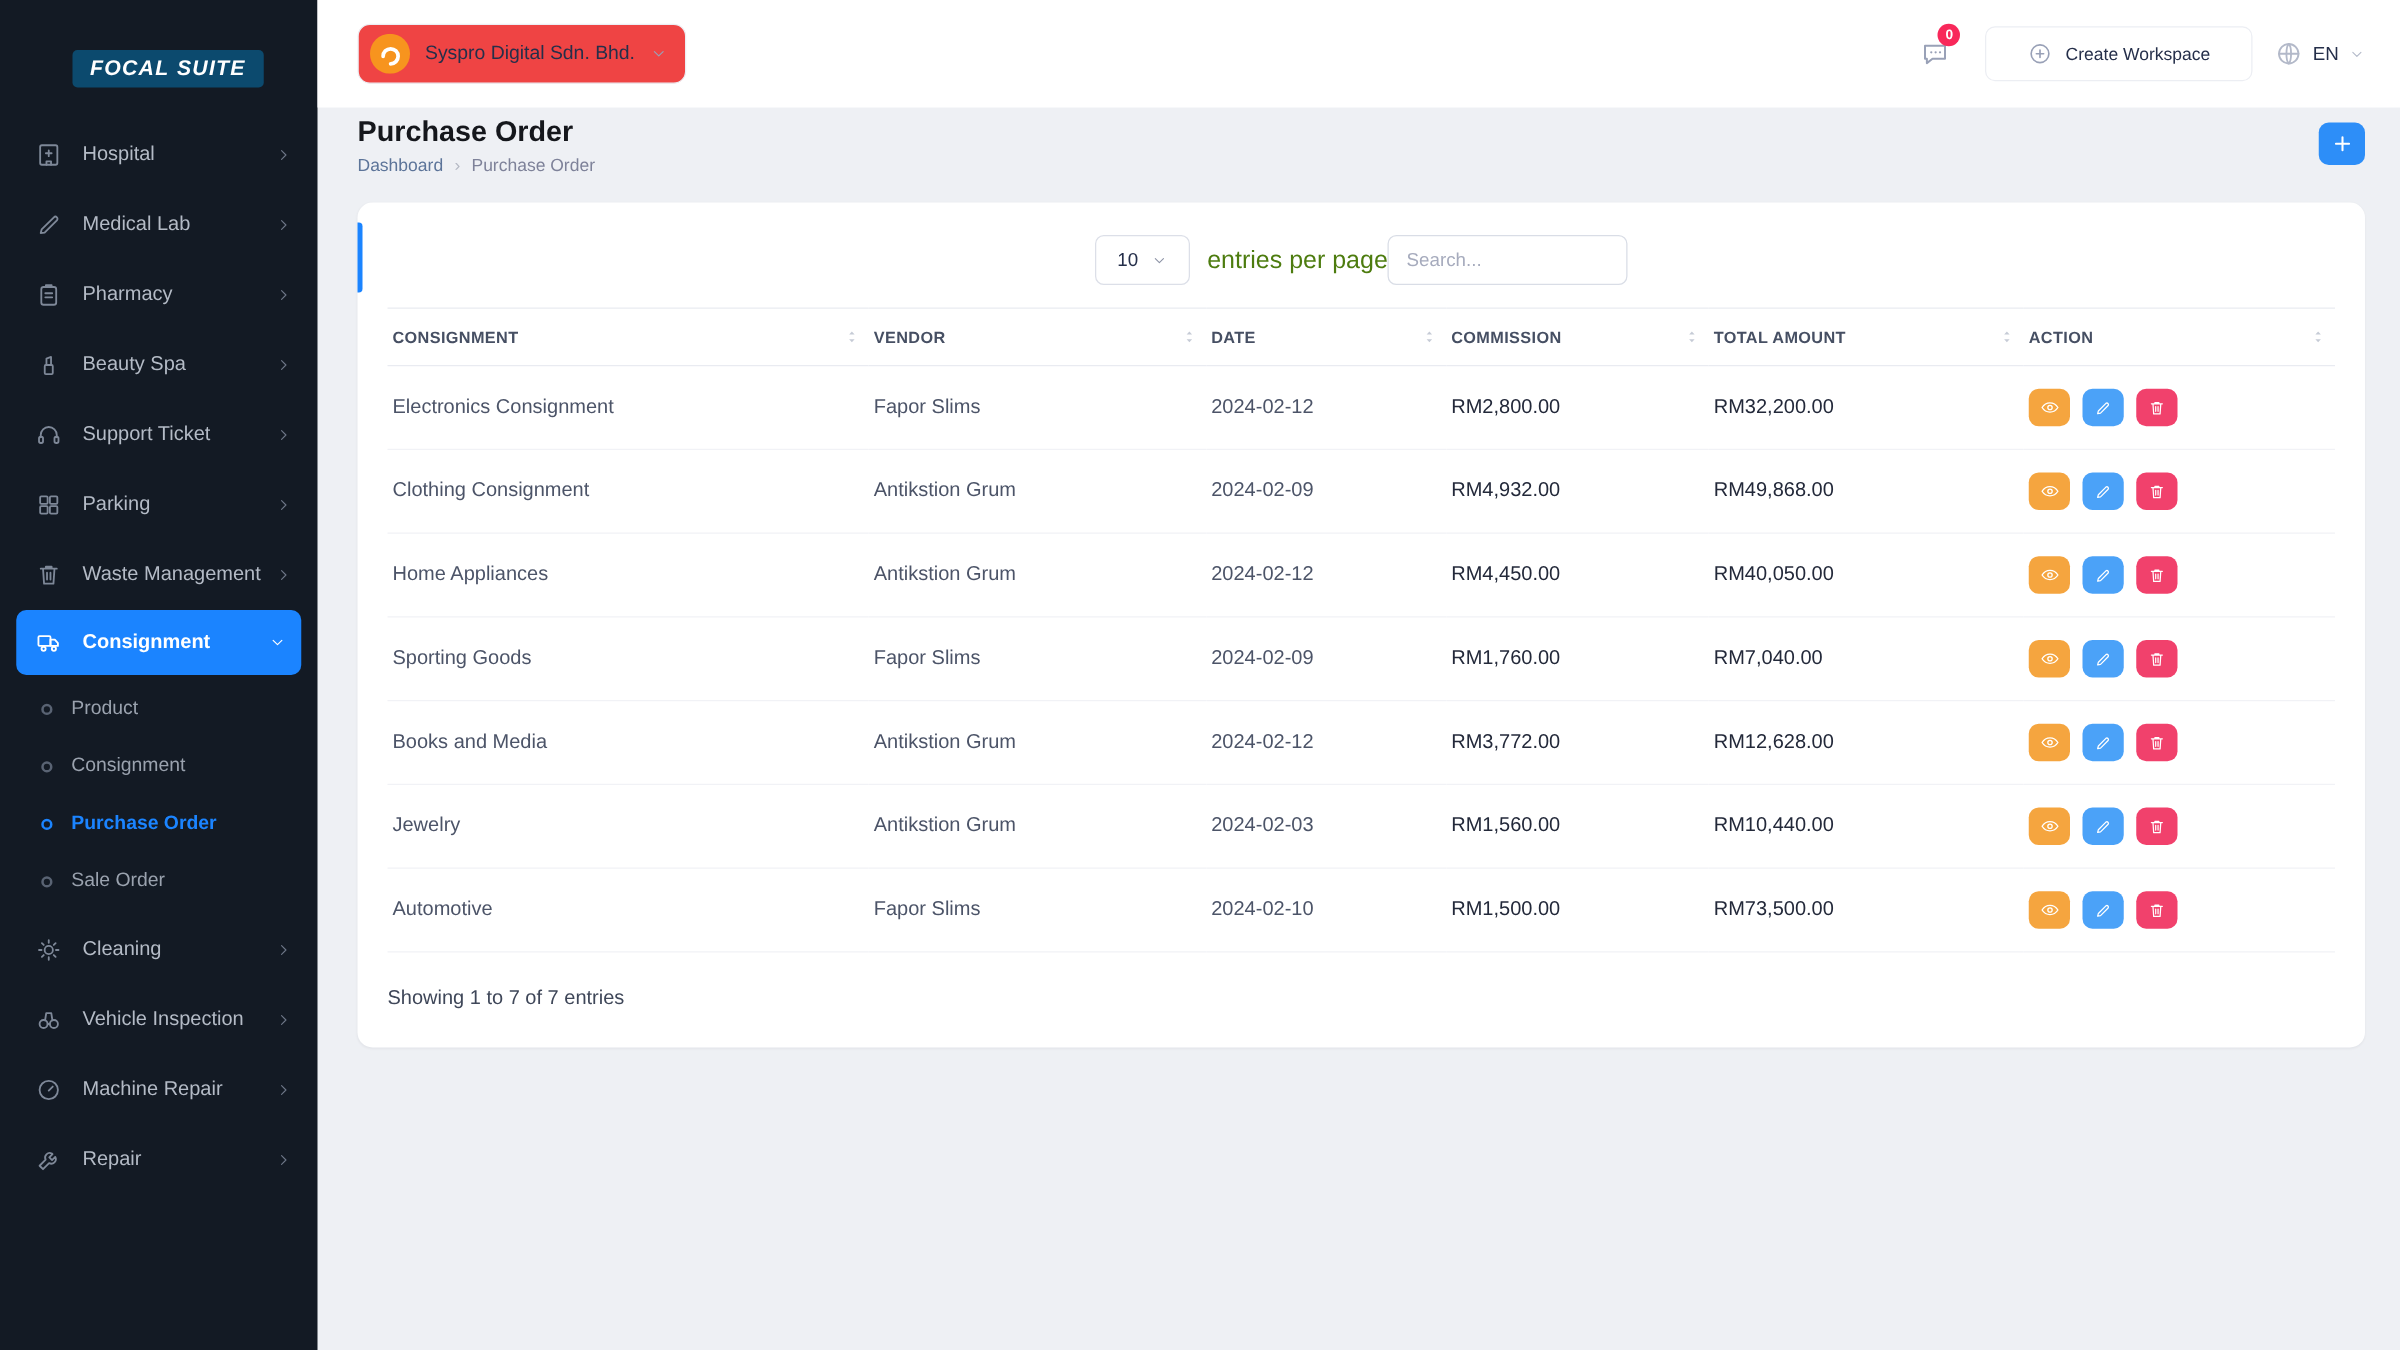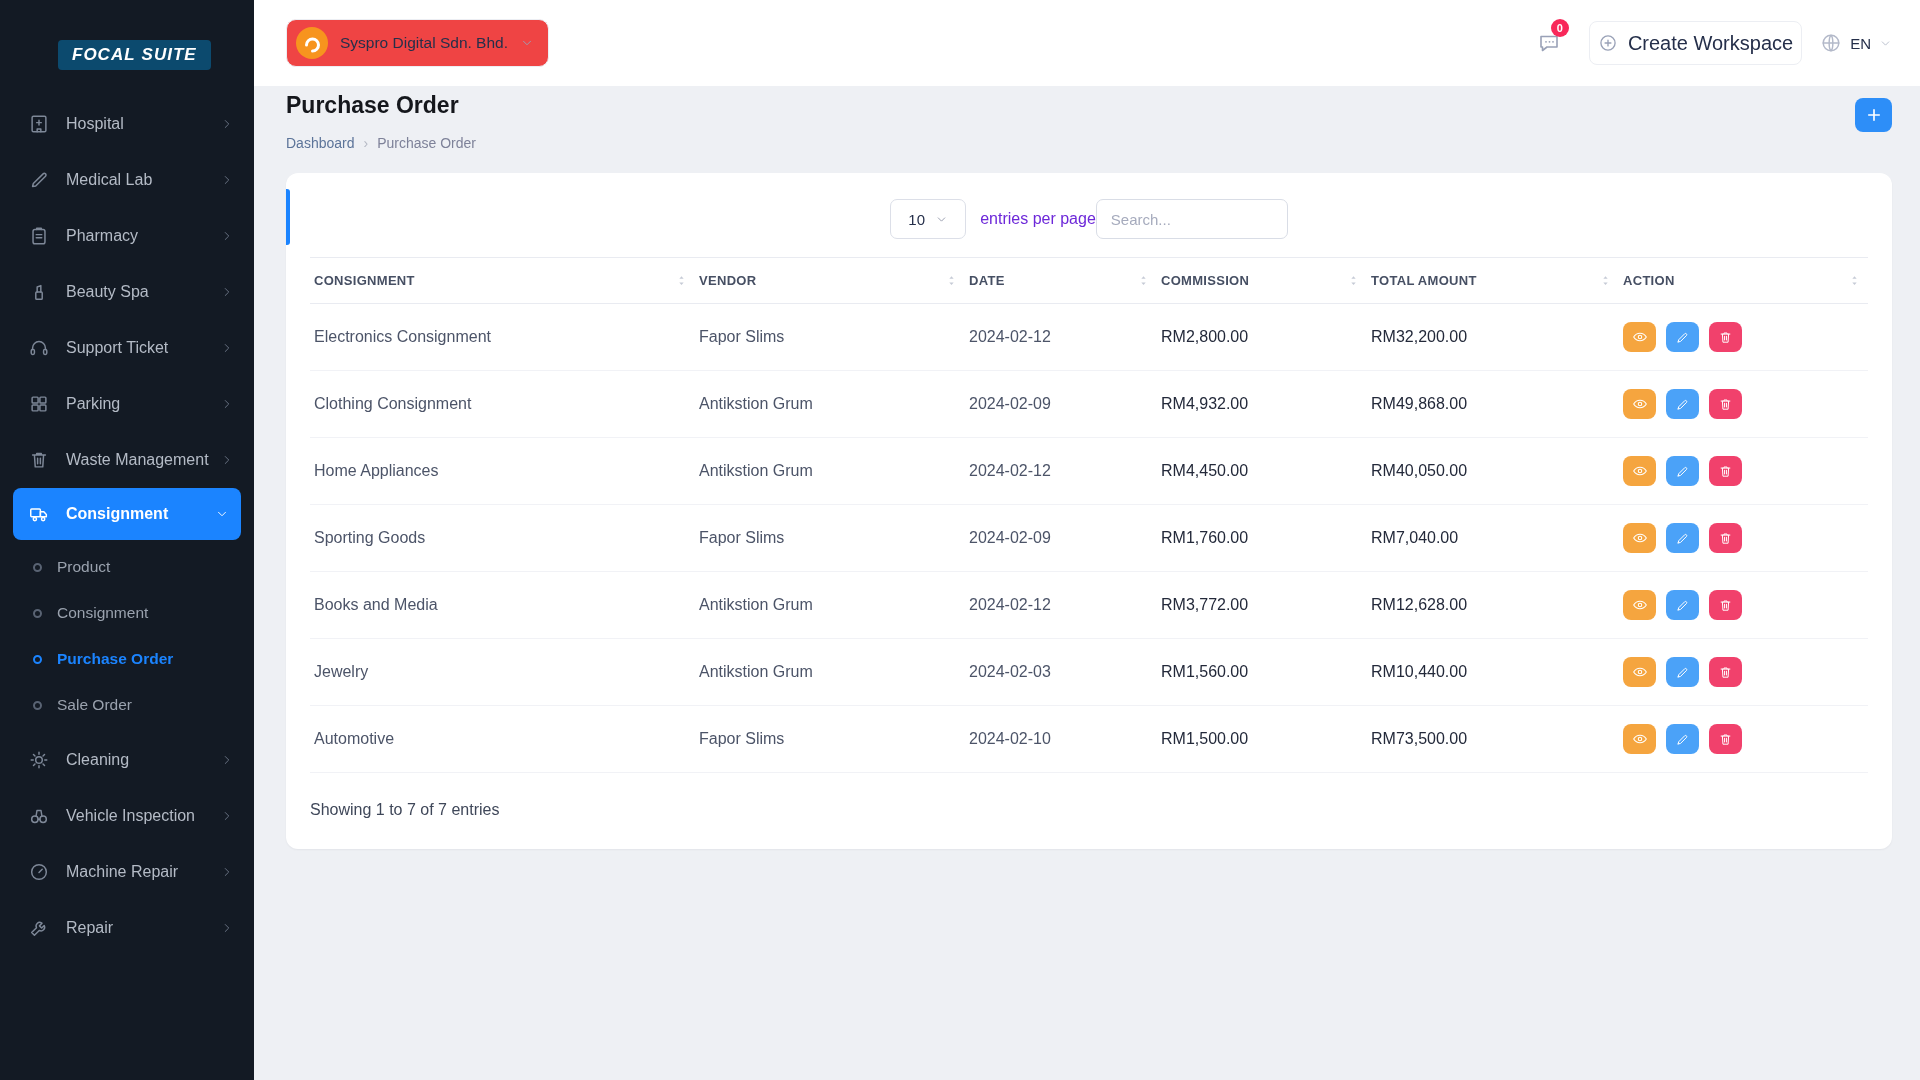--- a/index.html
+++ b/index.html
@@ -28,42 +28,42 @@
   .sub-item.active .dot{border-color:#1b84ff}
 
   
   .main{flex:1;display:flex;flex-direction:column;min-width:0}
   .topbar{height:86px;background:#fff;display:flex;align-items:center;justify-content:space-between;padding:0 28px 0 32px}
   .company{display:flex;align-items:center;gap:12px;height:48px;padding:0 14px 0 9px;border:1px solid #eceef3;border-radius:10px;background:#ef4444;cursor:pointer}
   .company .name{font-size:15.5px;color:#252f4a}
   .tb-right{display:flex;align-items:center;gap:18px}
   .chat-btn{position:relative;width:44px;height:40px;display:flex;align-items:center;justify-content:center;color:#99a1b7}
   .badge{position:absolute;top:-4px;right:2px;background:#f8285a;color:#fff;font-size:11px;min-width:18px;height:18px;border-radius:9px;display:flex;align-items:center;justify-content:center;font-weight:700}
-  .pill-btn{display:flex;align-items:center;gap:10px;height:44px;padding:0 8px;border:1px solid #eceef3;border-radius:8px;background:#fff;font-size:20px;color:#252f4a}
+  .pill-btn{display:flex;align-items:center;gap:10px;height:44px;padding:0 33px;border:1px solid #eceef3;border-radius:8px;background:#fff;font-size:14px;color:#252f4a}
   .pill-btn .gray{color:#99a1b7;display:flex}
   .lang{display:flex;align-items:center;gap:8px;font-size:15px;color:#252f4a;cursor:pointer}
   .lang .gray{color:#b3b9c9;display:flex}
 
   
   .content{flex:1;padding:6px 28px 0 32px}
   .page-head{display:flex;justify-content:space-between;align-items:flex-start}
   .page-title{font-size:23px;font-weight:700;color:#15171c}
-  .breadcrumb{margin-top:16px;display:flex;align-items:center;gap:9px;font-size:14px}
+  .breadcrumb{margin-top:5px;display:flex;align-items:center;gap:9px;font-size:14px}
   .crumb-link{color:#5c7499;cursor:pointer}
   .crumb-sep{color:#b5b9c4}
   .crumb-current{color:#7e8299}
   .add-btn{width:37px;height:34px;background:#2d8ef8;border-radius:8px;color:#fff;display:flex;align-items:center;justify-content:center;margin-top:6px}
 
   .card{position:relative;background:#fff;border-radius:12px;margin-top:22px;padding:26px 24px 30px;min-height:655px;box-shadow:0 1px 2px rgba(16,24,40,.05)}
   .card-accent{position:absolute;left:0;top:16px;width:4px;height:56px;background:#1b84ff;border-radius:0 3px 3px 0}
   .table-toolbar{display:flex;align-items:center;justify-content:center;margin-bottom:18px}
   .tt-left{display:flex;align-items:center;gap:14px}
   .select{display:flex;align-items:center;justify-content:center;gap:10px;width:76px;height:40px;border:1px solid #dcdfe8;border-radius:7px;font-size:15px;color:#252f4a;cursor:pointer;background:#fff}
   .select .gray{color:#8d93a6;display:flex}
-  .entries-label{font-size:16px;color:#6d28d9}
+  .entries-label{font-size:20px;color:#4d7c0f}
   .search{width:192px;height:40px;border:1px solid #d9dde6;border-radius:7px;padding:18px 14px;font-size:15px;color:#a21caf;outline:none;background:#fff}
   .search::placeholder{color:#a6abbd}
 
   table{width:100%;border-collapse:collapse;table-layout:fixed}
   th{border-top:1px solid #e9ebf1;border-bottom:1px solid #e9ebf1;padding:15px 6px 15px 4px}
   .th-inner{display:flex;align-items:center;justify-content:space-between}
   .th-inner span{font-size:13px;font-weight:700;color:#464f63;text-transform:uppercase;letter-spacing:.3px;text-align:left}
   td{font-size:16px;color:#4c5468;padding:18px 6px 18px 4px;border-bottom:1px solid #f1f2f6}
   td.num{color:#23293a}
   .actions{display:flex;gap:10px}

